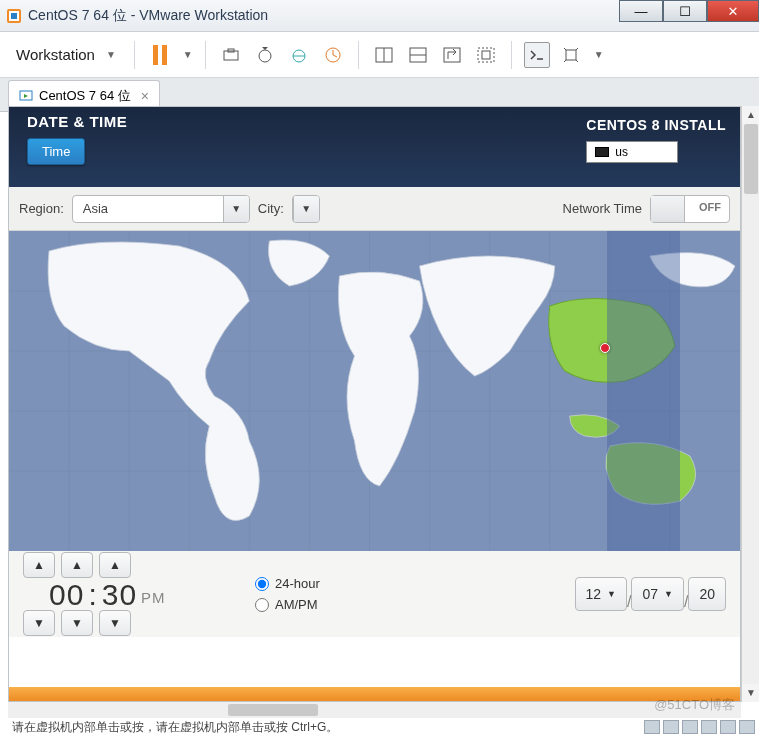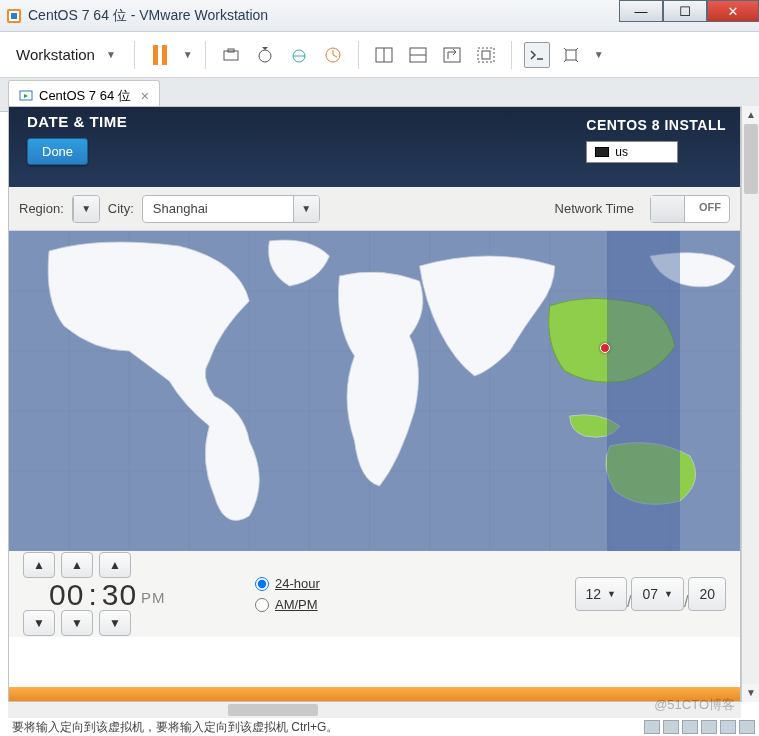--- a/index.html
+++ b/index.html
@@ -47,39 +47,39 @@
 .inst-right .subtitle { font-size:14px; font-weight:bold; letter-spacing:0.5px; }
 .kb-box { margin-top:8px; background:#fff; color:#000; padding:3px 8px; width:92px; border:1px solid #888; display:flex; align-items:center; gap:6px; font-size:12px; }
 .kb-icon{width:14px;height:10px;border:1px solid #000;background:#222;}
 
 
 .row1 { height:44px; background:#f0f0ee; border-bottom:1px solid #d2d4d6; display:flex; align-items:center; padding:0 10px; gap:8px; font-size:13px; color:#444; }
 .combo { display:flex; align-items:center; border:1px solid #b6b9bc; border-radius:4px; background:#fff; height:28px; overflow:hidden; }
 .combo .val { padding:0 10px; min-width:150px; }
 .combo .caret { width:26px; height:28px; background:linear-gradient(#f6f7f8,#e3e5e8); border-left:1px solid #b6b9bc; display:flex; align-items:center; justify-content:center; font-size:10px; color:#444; }
 .spacer{flex:1}
-.nettime { display:flex; align-items:center; gap:16px; font-size:13px; color:#444; }
+.nettime { display:flex; align-items:center; gap:8px; font-size:13px; color:#444; }
 .toggle { width:80px; height:28px; border:1px solid #b6b9bc; border-radius:4px; background:#fff; position:relative; }
 .toggle .knob{position:absolute;left:0;top:0;width:34px;height:26px;background:linear-gradient(#f2f3f4,#dfe2e5);border-right:1px solid #b6b9bc;}
 .toggle .off{position:absolute;right:8px;top:5px;font-size:11px;color:#777;font-weight:bold;}
 
 
 .map-wrap { position:relative; height:320px; background:#7c92b8; overflow:hidden; }
 .map-wrap svg { width:100%; height:100%; display:block; }
 .tz-band { position:absolute; top:0; bottom:0; background:rgba(70,100,160,0.45); }
 .city-dot { position:absolute; width:10px; height:10px; border-radius:50%; background:#d23; border:1.5px solid #fff; box-shadow:0 0 3px rgba(0,0,0,0.5); }
 
 
 .time-row { height:86px; background:#f5f5f3; padding:8px 14px; display:flex; align-items:center; gap:14px; }
 .spin-col { display:flex; flex-direction:column; gap:4px; }
 .spinbtn { width:32px; height:26px; border:1px solid #b6b9bc; border-radius:4px; background:linear-gradient(#fbfbfb,#e8eaec); display:flex; align-items:center; justify-content:center; font-size:12px; color:#333; }
 .colgap{display:flex;gap:6px;}
 .time-display { font-size:30px; color:#333; letter-spacing:1px; display:flex; align-items:center; gap:4px;}
 .pm{font-size:15px;color:#888;align-self:flex-end;margin-bottom:6px;}
-.radio-col { display:flex; flex-direction:column; gap:6px; font-size:13px; color:#333;text-decoration:underline;}
+.radio-col { display:flex; flex-direction:column; gap:6px; font-size:13px; color:#333;}
 .radio-col label{display:flex;align-items:center;gap:6px;}
 .radio-col input{width:14px;height:14px;}
 .date-group { margin-left:auto; display:flex; align-items:flex-end; gap:0; }
 .datebtn { height:34px; border:1px solid #b6b9bc; border-radius:4px; background:linear-gradient(#fbfbfb,#e8eaec); padding:0 10px; display:flex; align-items:center; gap:6px; font-size:14px; color:#333;}
 .slash{color:#888;}
 
 .warnbar { position:absolute; left:0; right:0; bottom:0; height:14px; background:linear-gradient(#f9b04b,#ed8b23); }
 
 
 .statusbar { position:absolute; left:8px; right:0; bottom:0; height:18px; font-size:12px; color:#444; display:flex; align-items:center; padding:0 4px; background:#fff; }
@@ -196,38 +196,38 @@
       </svg>
     <span>CentOS 7 64 位</span>
     <span class="tab-close">×</span>
   </div>
 </div>
 
 <div class="vm-area">
 
   <div class="inst-header">
     <div class="title">DATE &amp; TIME</div>
-    <button class="done-btn">Done</button>
+    <button class="done-btn">Time</button>
     <div class="inst-right">
       <div class="subtitle">CENTOS 8 INSTALL</div>
       <div class="kb-box">
         <span class="kb-icon"></span>
         <span>us</span>
       </div>
     </div>
   </div>
 
   <div class="row1">
     <span>Region:</span>
     <div class="combo">
+      <span class="val">Asia</span>
       <span class="caret">▼</span>
     </div>
     <span>City:</span>
     <div class="combo">
-      <span class="val">Shanghai</span>
       <span class="caret">▼</span>
     </div>
     <div class="spacer"></div>
     <div class="nettime">
       <span>Network Time</span>
       <div class="toggle">
         <div class="knob"></div>
         <span class="off">OFF</span>
       </div>
     </div>
@@ -334,21 +334,21 @@
   <div class="thumb"></div>
   <div class="down">▼</div>
 </div>
 <div class="hscroll">
   <div class="thumb"></div>
 </div>
 
 <div class="watermark">@51CTO博客</div>
 
 <div class="statusbar">
-  <span>要将输入定向到该虚拟机，要将输入定向到该虚拟机 Ctrl+G。</span>
+  <span>请在虚拟机内部单击或按，请在虚拟机内部单击或按 Ctrl+G。</span>
 </div>
 <div class="statusicons">
   <div class="sicon"></div>
   <div class="sicon"></div>
   <div class="sicon"></div>
   <div class="sicon"></div>
   <div class="sicon"></div>
   <div class="sicon"></div>
 </div>
 

